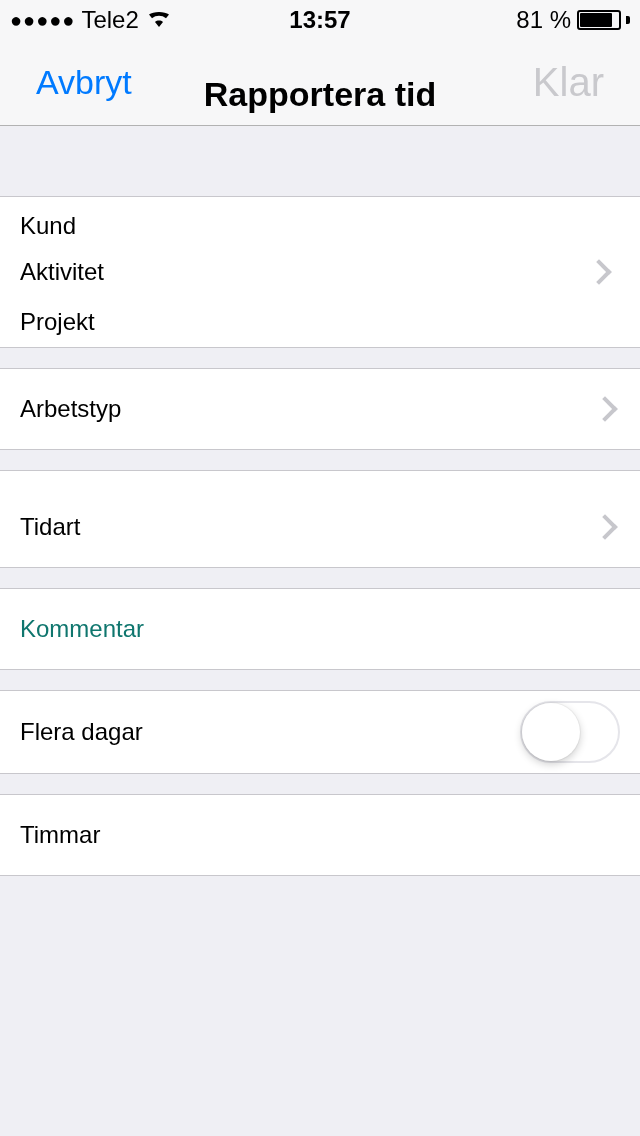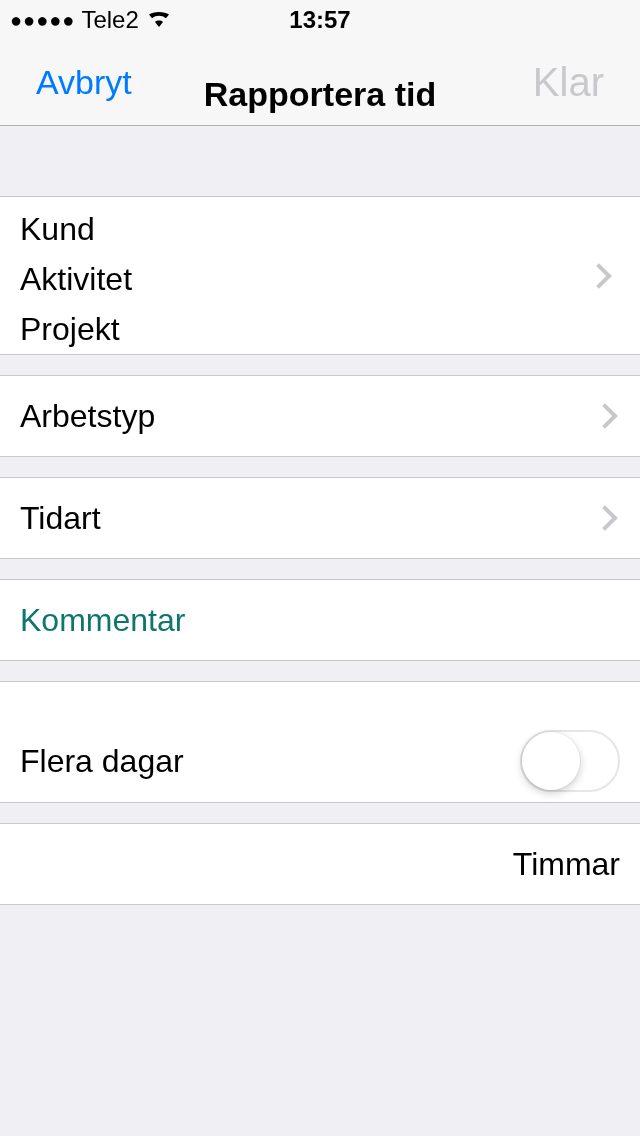--- a/index.html
+++ b/index.html
@@ -48,21 +48,21 @@
     .spacer-large { height: 70px; }
     .spacer-small { height: 20px; }
 
     .cell-group { background: #fff; border-top: 1px solid #c8c7cc; border-bottom: 1px solid #c8c7cc; }
     .cell {
       min-height: 50px;
       padding: 10px 20px;
       display: flex;
       align-items: center;
       justify-content: space-between;
-      font-size: 32px;
+      font-size: 24px;
       color: #000;
       position: relative;
     }
     .cell-label { flex: 1; }
     .chevron {
       width: 18px; height: 18px;
       border-top: 4px solid #c7c7cc;
       border-right: 4px solid #c7c7cc;
       transform: rotate(45deg);
       margin-right: 6px;
@@ -91,20 +91,27 @@
   <div class="status-left">
     <span class="signal-dots">●●●●●</span>
     <span class="carrier">Tele2</span>
     <span class="wifi-icon">
       <svg width="28" height="20" viewBox="0 0 28 20">
           <path d="M14 20l-4-5c2.3-1.9 5.7-1.9 8 0l-4 5zm-7-8.7l-3-3.7C8.2 4 19.8 4 24 7.6l-3 3.7c-4-3.3-10-3.3-14 0z" fill="#000"></path>
         </svg>
     </span>
   </div>
   <div class="status-center">13:57</div>
+  <div class="status-right">
+    <span>81 %</span>
+    <span class="battery-body">
+        <span class="battery-fill"></span>
+      </span>
+      <span class="battery-tip"></span>
+  </div>
 </div>
 
 <div class="nav-bar">
   <div class="nav-left">Avbryt</div>
   <div class="nav-title">Rapportera tid</div>
   <div class="nav-right">Klar</div>
 </div>
 
 <div class="spacer-large"></div>
 
@@ -126,44 +133,44 @@
 <div class="cell-group">
   <div class="cell" style="min-height:80px;">
     <span class="cell-label">Arbetstyp</span>
     <span class="chevron"></span>
   </div>
 </div>
 
 <div class="spacer-small"></div>
 
 <div class="cell-group">
-  <div class="cell" style="min-height:80px;">
+  <div class="cell" style="min-height:80px;margin-top:16px;">
     <span class="cell-label">Tidart</span>
     <span class="chevron"></span>
   </div>
 </div>
 
 <div class="spacer-small"></div>
 
 <div class="cell-group">
   <div class="cell placeholder" style="min-height:80px;">
     <span class="cell-label">Kommentar</span>
   </div>
 </div>
 
 <div class="spacer-small"></div>
 
 <div class="cell-group">
-  <div class="cell" style="min-height:80px;margin-top:38px;">
+  <div class="cell" style="min-height:80px;">
     <span class="cell-label">Flera dagar</span>
     <span class="switch">
       <span class="switch-knob"></span>
     </span>
   </div>
 </div>
 
 <div class="spacer-small"></div>
 
 <div class="cell-group">
-  <div class="cell" style="min-height:80px;text-align:right;">
+  <div class="cell" style="min-height:80px;">
     <span class="cell-label">Timmar</span>
   </div>
 </div>
 
 </body></html>

